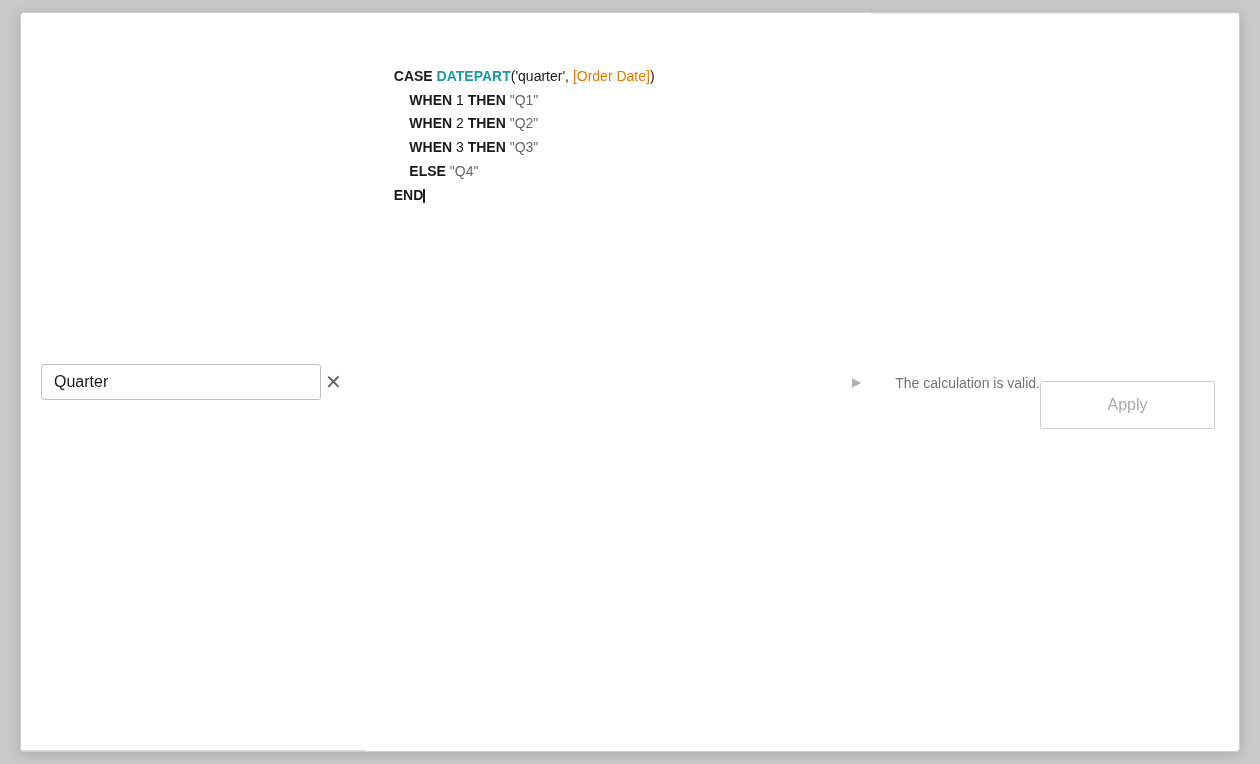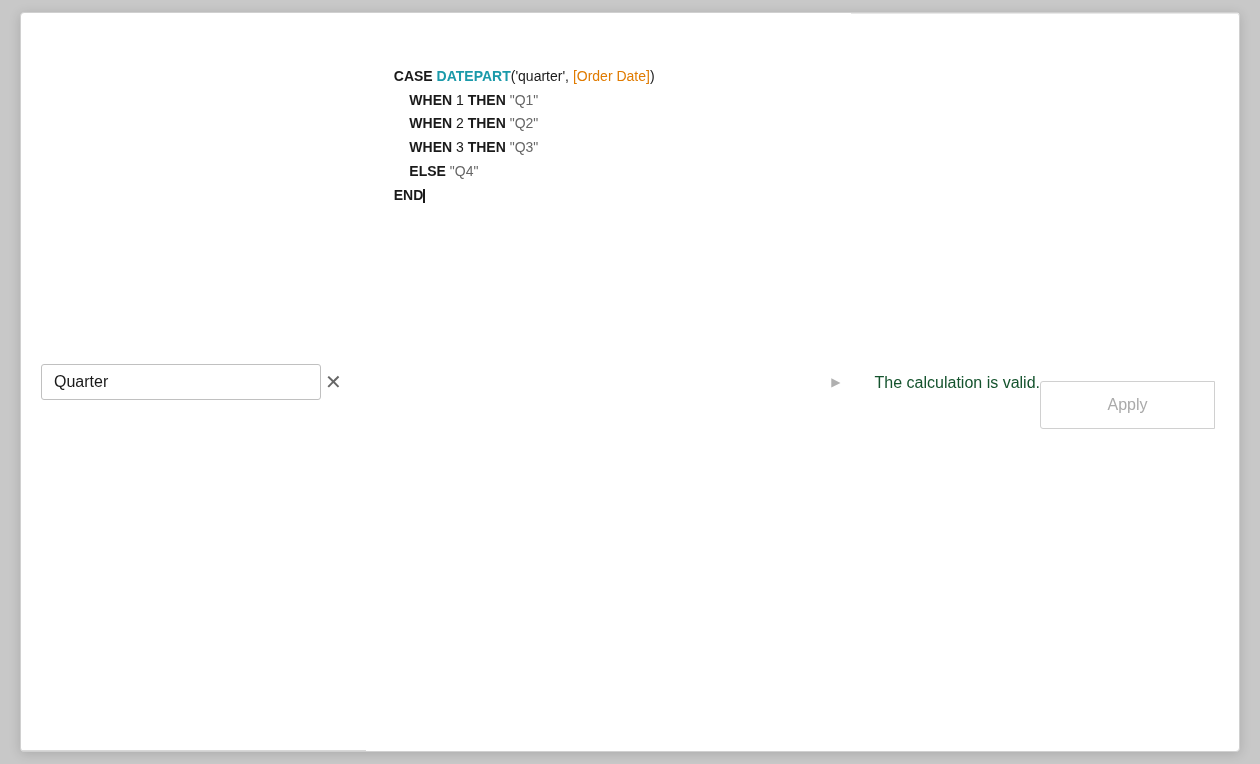--- a/index.html
+++ b/index.html
@@ -119,22 +119,22 @@
 
     .dialog-footer {
       display: flex;
       align-items: center;
       justify-content: space-between;
       padding: 16px 24px;
       border-top: 1px solid #e8e8e8;
     }
 
     .validation-message {
-      font-size: 16px;
-      color: #14532d;
+      font-size: 14px;
+      color: #737373;
     }
 
     .footer-buttons {
       display: flex;
       gap: 0;
     }
 
     .apply-button {
       background: #ffffff;
       border: 1px solid #d0d0d0;

